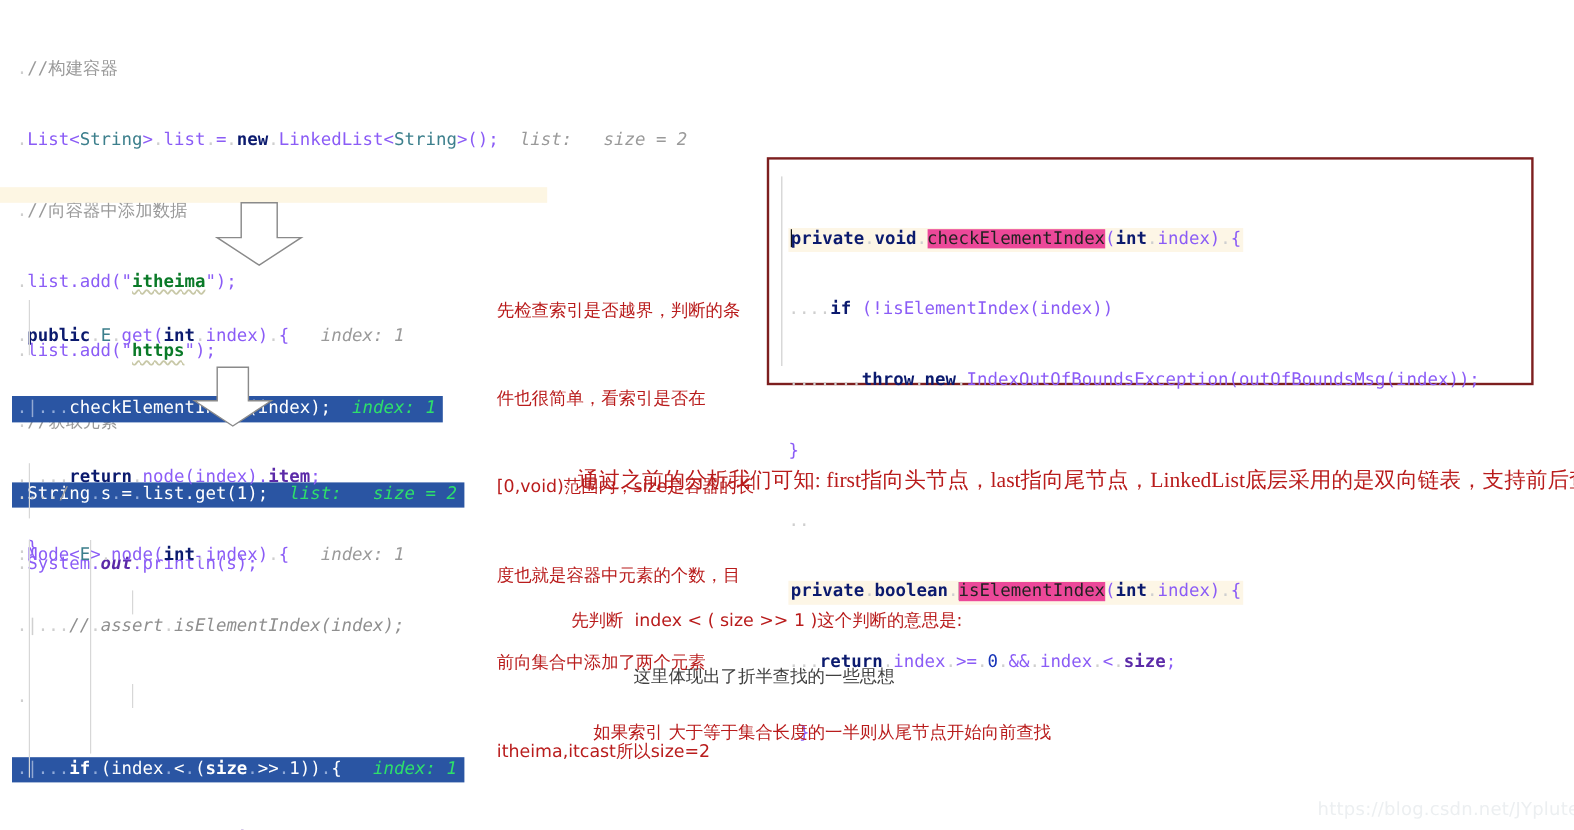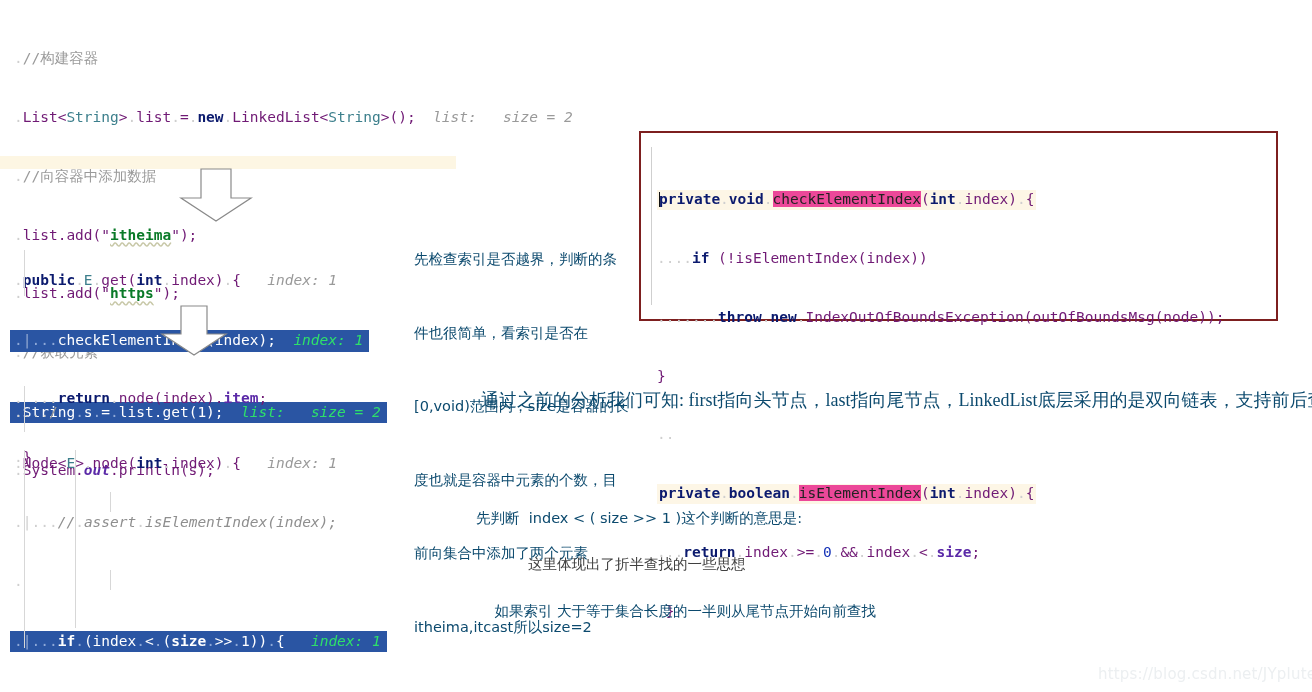--- a/index.html
+++ b/index.html
@@ -28,21 +28,21 @@
   .str{color:#0a7a28;font-weight:bold;text-decoration:underline;
        text-decoration-style:wavy;text-decoration-color:#c8c8a8;
        text-underline-offset:2px;}
   .num{color:#1734b8;}
   .cmt{color:#9a9a9a;}
   .cmt-i{color:#8f8f8f;font-style:italic;}
   .fld{color:#5b2aa8;font-weight:bold;}
   .hint{color:#9a9a9a;font-style:italic;}
   .hint-g{color:#17a01e;font-style:italic;}
   .dot{color:#cfcfcf;}
-  .plain{color:#701a75;}
+  .plain{color:#8b5cf6;}
 
   
   .sel{
     background:#2a55a3;
     color:#ffffff;
     display:inline-block;
     padding:1px 6px 1px 4px;
     margin-left:-4px;
   }
   .sel .kw,.sel .kw2,.sel .typ,.sel .num,.sel .fld,.sel .plain{color:#ffffff;}
@@ -82,21 +82,21 @@
   .leftbar{
     position:absolute;left:0;top:0;bottom:0;width:2px;background:#b9b9b9;
   }
 
   
   .arrow{position:absolute;}
 
   
   .note{
     position:absolute;
-    color:#0c4a6e;
+    color:#b91c1c;
     font-family:"DejaVu Sans","Liberation Sans",sans-serif;
     font-size:14.5px;
     line-height:24px;
     white-space:pre;
   }
   .note-narrow{line-height:24.5px;}
 
   
   .watermark{
     position:absolute;
@@ -177,21 +177,21 @@
   <div class="guide" style="left:75px;top:450px;height:178px;"></div>
   <div class="guide" style="left:110px;top:492px;height:20px;"></div>
   <div class="guide" style="left:110px;top:570px;height:20px;"></div>
   <div class="guide" style="left:24px;top:250px;height:46px;"></div>
 
   <div class="codebox" style="left:639px;top:131px;width:639px;height:190px;">
     <div class="leftbar" style="left:10px;top:14px;bottom:14px;width:1px;background:#cfcfcf;"></div>
     <div class="code" style="left:16px;top:18px;">
       <div class="ln"><span class="cream-line"><span class="caret"></span><span class="kw">private</span><span class="dot">.</span><span class="kw">void</span><span class="dot">.</span><span class="mname">checkElementIndex</span><span class="plain">(</span><span class="kw">int</span><span class="dot">.</span><span class="plain">index)</span><span class="dot">.</span><span class="plain">{</span></span></div>
       <div class="ln"><span class="dot">....</span><span class="kw">if</span><span class="plain"> (!isElementIndex(index))</span></div>
-      <div class="ln"><span class="dot">.......</span><span class="kw">throw</span><span class="dot">.</span><span class="kw">new</span><span class="dot">.</span><span class="plain">IndexOutOfBoundsException(outOfBoundsMsg(node));</span></div>
+      <div class="ln"><span class="dot">.......</span><span class="kw">throw</span><span class="dot">.</span><span class="kw">new</span><span class="dot">.</span><span class="plain">IndexOutOfBoundsException(outOfBoundsMsg(index));</span></div>
       <div class="ln"><span class="plain">}</span></div>
       <div class="ln"><span class="dot">..</span></div>
       <div class="ln"><span class="cream-line"><span class="kw">private</span><span class="dot">.</span><span class="kw">boolean</span><span class="dot">.</span><span class="caret"></span><span class="mname">isElementIndex</span><span class="plain">(</span><span class="kw">int</span><span class="dot">.</span><span class="plain">index)</span><span class="dot">.</span><span class="plain">{</span></span></div>
       <div class="ln"><span class="dot">...</span><span class="kw">return</span><span class="dot">.</span><span class="plain">index</span><span class="dot">.</span><span class="plain">&gt;=</span><span class="dot">.</span><span class="num">0</span><span class="dot">.</span><span class="plain">&amp;&amp;</span><span class="dot">.</span><span class="plain">index</span><span class="dot">.</span><span class="plain">&lt;</span><span class="dot">.</span><span class="fld">size</span><span class="plain">;</span></div>
       <div class="ln"><span class="dot">.</span><span class="plain">}</span></div>
     </div>
   </div>
 
   <div class="note note-narrow" style="left:414px;top:198px;">
     <div>先检查索引是否越界，判断的条</div>

